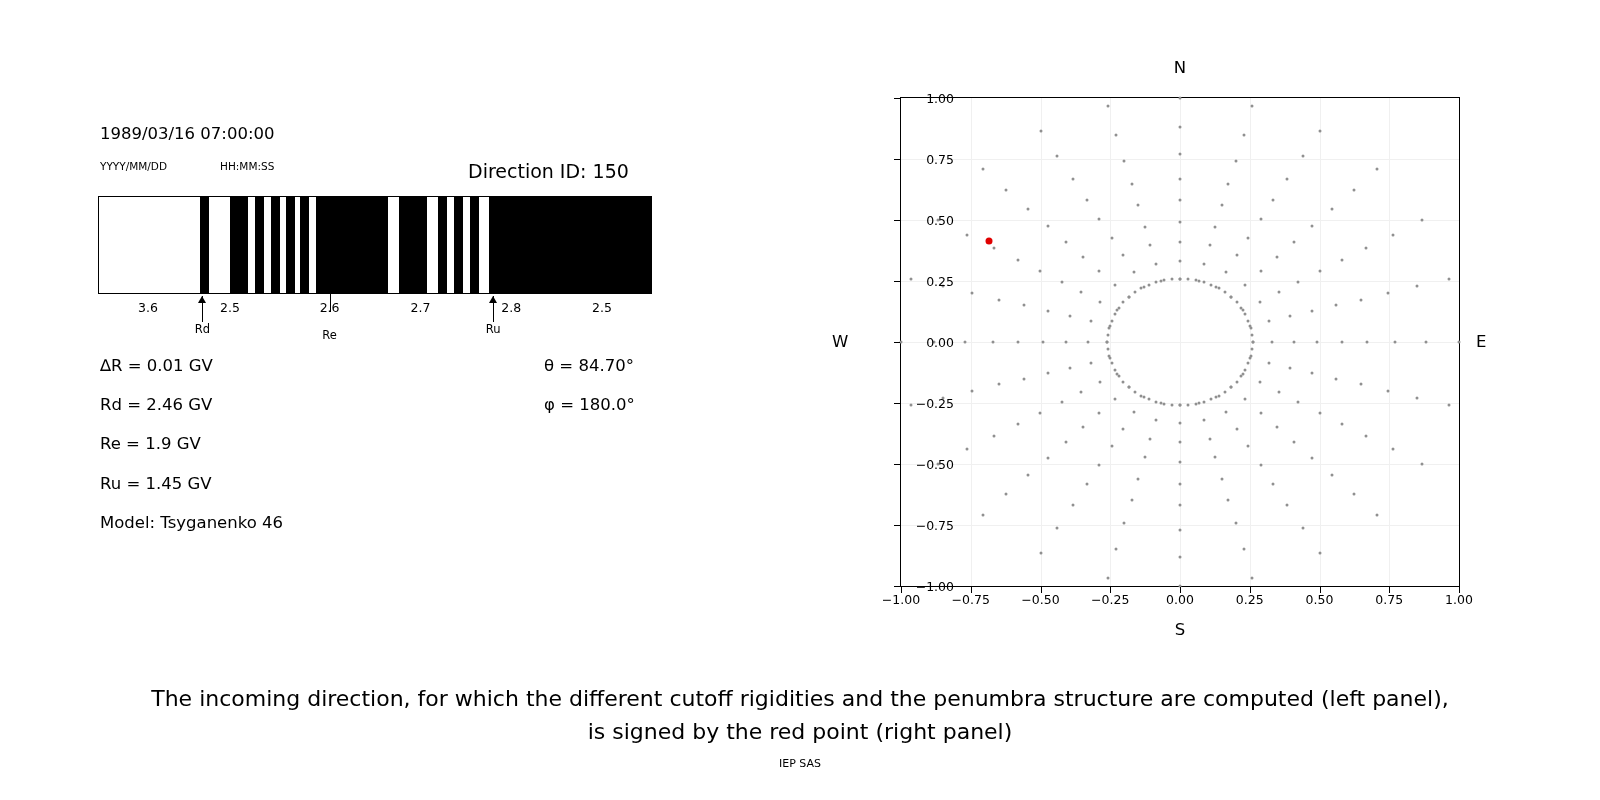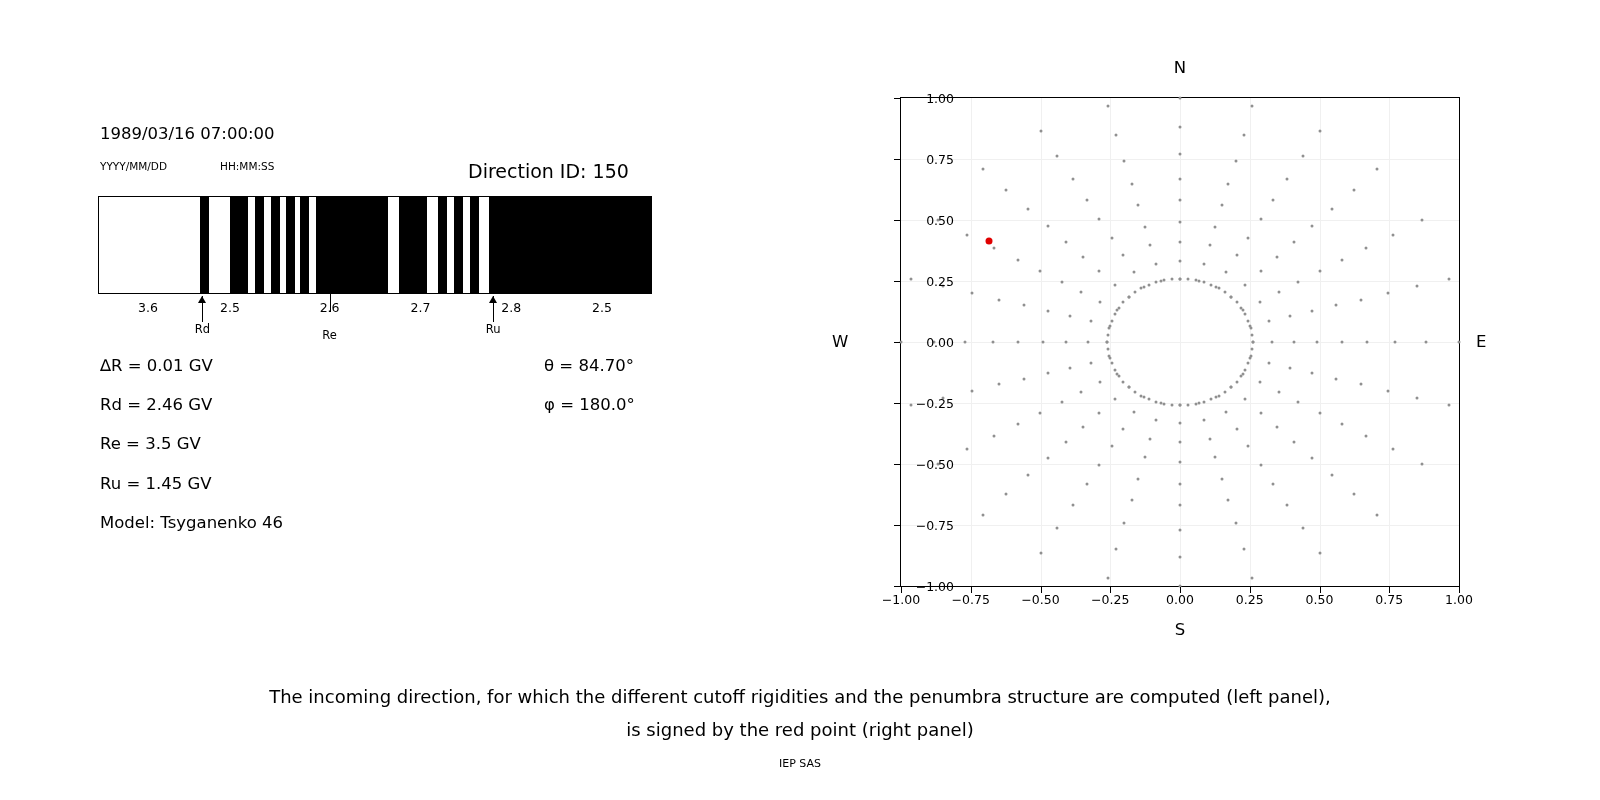--- a/index.html
+++ b/index.html
@@ -193,21 +193,21 @@
   }
   #compass-n { left: 360px; top: 18px; transform: translateX(-50%); }
   #compass-s { left: 360px; top: 580px; transform: translateX(-50%); }
   #compass-w { left: 12px; top: 292px; }
   #compass-e { left: 656px; top: 292px; }
 
   .caption {
     position: absolute;
     width: 100%;
     text-align: center;
-    font-size: 18px;
+    font-size: 22px;
     white-space: nowrap;
   }
   #caption-line1 { top: 686px; }
   #caption-line2 { top: 719px; }
   #footer-credit {
     position: absolute;
     width: 100%;
     text-align: center;
     font-size: 11px;
     top: 757px;
@@ -255,21 +255,21 @@
       <div class="arrow-marker" style="left: 329.59px; top: 286px; height: 26px;"></div>
       <div class="arrow-head" style="left: 329.59px; top: 286px;"></div>
       <div class="arrow-label" style="left: 329.59px; top: 328px;">Re</div>
       <div class="arrow-marker" style="left: 493.066px; top: 296px; height: 26px;"></div>
       <div class="arrow-head" style="left: 493.066px; top: 296px;"></div>
       <div class="arrow-label" style="left: 493.066px; top: 322px;">Ru</div>
     </div>
 
   <div class="stat" style="left:100px; top:356px;">∆R = 0.01 GV</div>
   <div class="stat" style="left:100px; top:395px;">Rd = 2.46 GV</div>
-  <div class="stat" style="left:100px; top:434px;">Re = 3.5 GV</div>
+  <div class="stat" style="left:100px; top:434px;">Re = 1.9 GV</div>
   <div class="stat" style="left:100px; top:474px;">Ru = 1.45 GV</div>
   <div class="stat" style="left:100px; top:513px;">Model: Tsyganenko 46</div>
   <div class="stat" style="left:544px; top:356px;">θ = 84.70°</div>
   <div class="stat" style="left:544px; top:395px;">φ = 180.0°</div>
 </div>
 
 <div class="panel-right">
   <div class="plot-frame" id="plot-frame">
       <div class="grid-line-v" style="left: 69.75px;"></div>
       <div class="grid-line-v" style="left: 139.5px;"></div>

